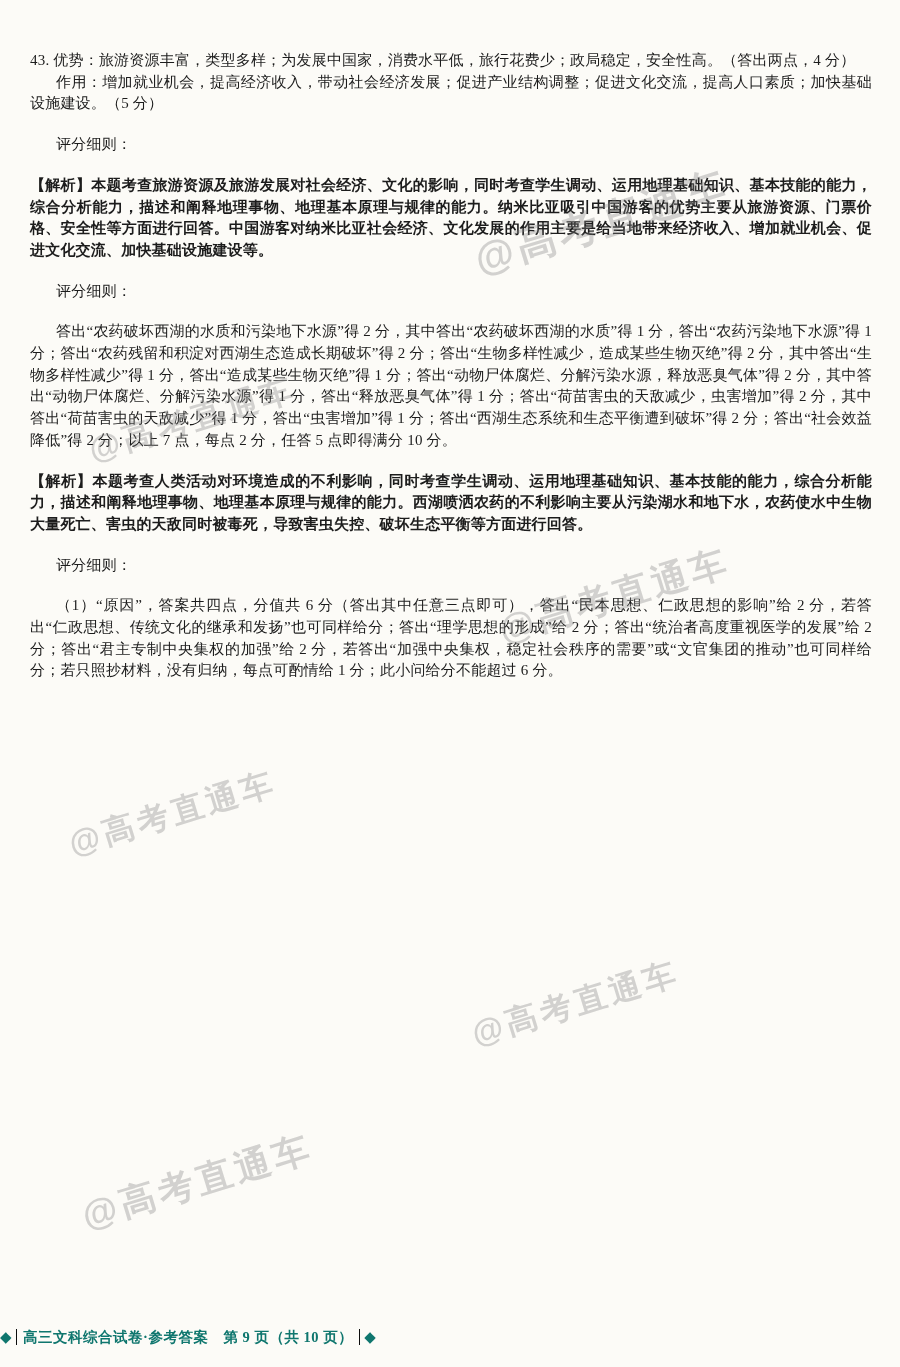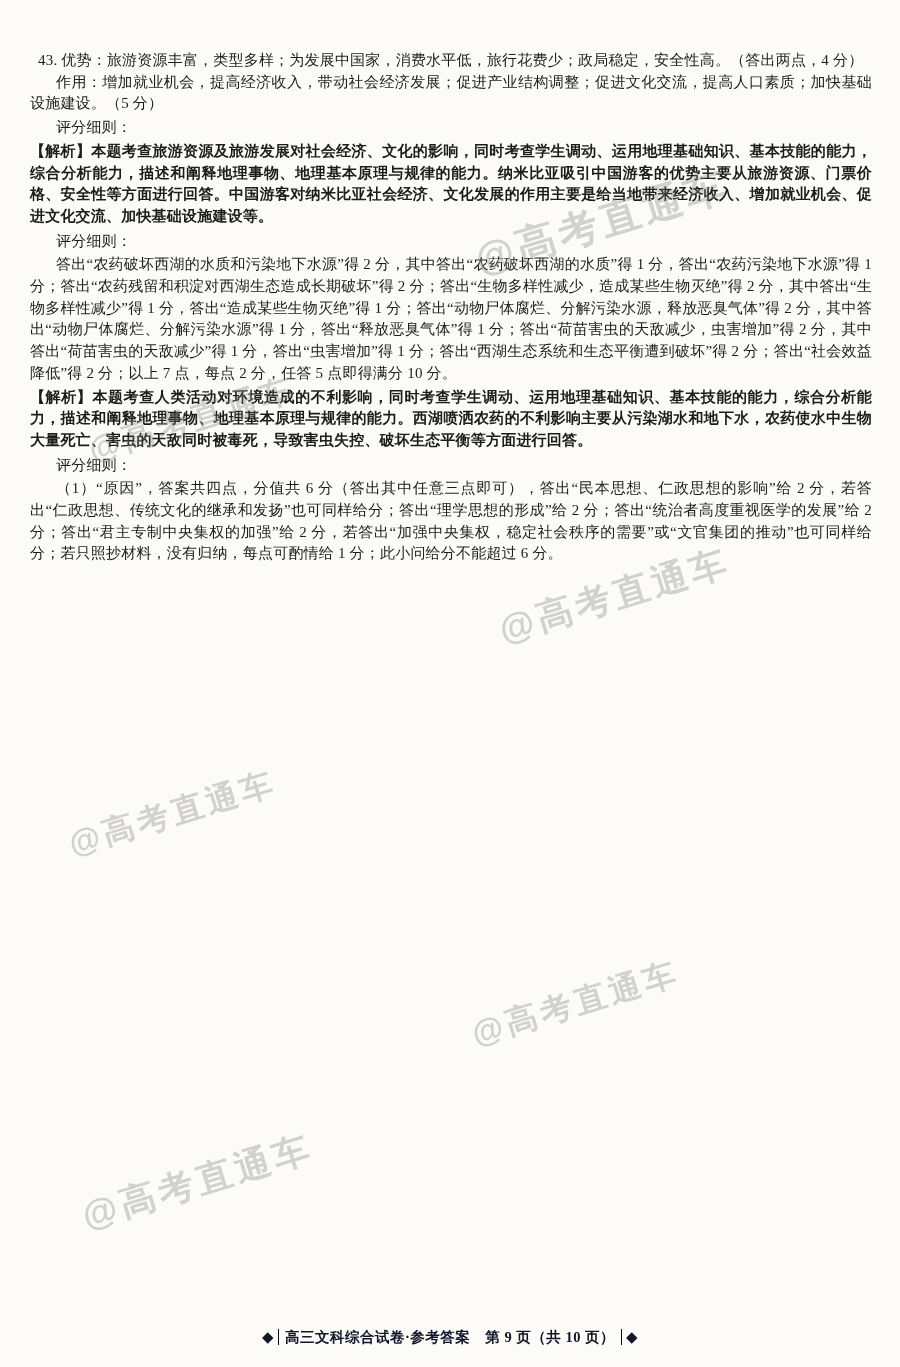--- a/index.html
+++ b/index.html
@@ -14,24 +14,24 @@
   .content {
     position:absolute; left:30px; right:28px; top:50px;
   }
   p {
     margin:0; padding:0;
     text-align:justify;
     font-size:15px;
     line-height:21.7px;
     letter-spacing:0.2px;
   }
-  .hang { padding-left:26px; text-indent:-26px;margin-left:8px; }
+  .hang { padding-left:26px; text-indent:-26px; }
   .ind  { text-indent:26px; }
   .analysis { font-weight:bold; }
-  .blk { margin-top:2px; }
+  .blk { margin-top:19px; }
   .qblock { margin-bottom:3px; }
 
   .wm {
     position:absolute;
     font-size:32px;
     font-weight:bold;
     color:rgba(130,130,130,0.34);
     transform:rotate(-17deg);
     letter-spacing:4px;
     white-space:nowrap;
@@ -41,22 +41,22 @@
   }
   .wm1 { left:470px; top:195px; font-size:40px; }
   .wm2 { left:85px;  top:398px; }
   .wm3 { left:495px; top:572px; font-size:36px; }
   .wm4 { left:65px;  top:792px; }
   .wm5 { left:468px; top:982px; }
   .wm6 { left:78px;  top:1158px; font-size:36px; }
 
   .footer {
     position:absolute; left:0; right:0; bottom:20px;
-    text-align:center;
-    font-size:14.5px; font-weight:bold; color:#0f172a;
+    text-align:left;
+    font-size:14.5px; font-weight:bold; color:#0f766e;
     letter-spacing:0.5px;
   }
   .footer .mark { font-size:15px; }
   .footer .ftext { padding:0 6px; border-left:1.5px solid #0d0d0d; border-right:1.5px solid #0d0d0d; margin:0 4px; }
 </style>
 </head>
 <body>
 
 <div class="wm wm1">@高考直通车</div>
 <div class="wm wm2">@高考直通车</div>

